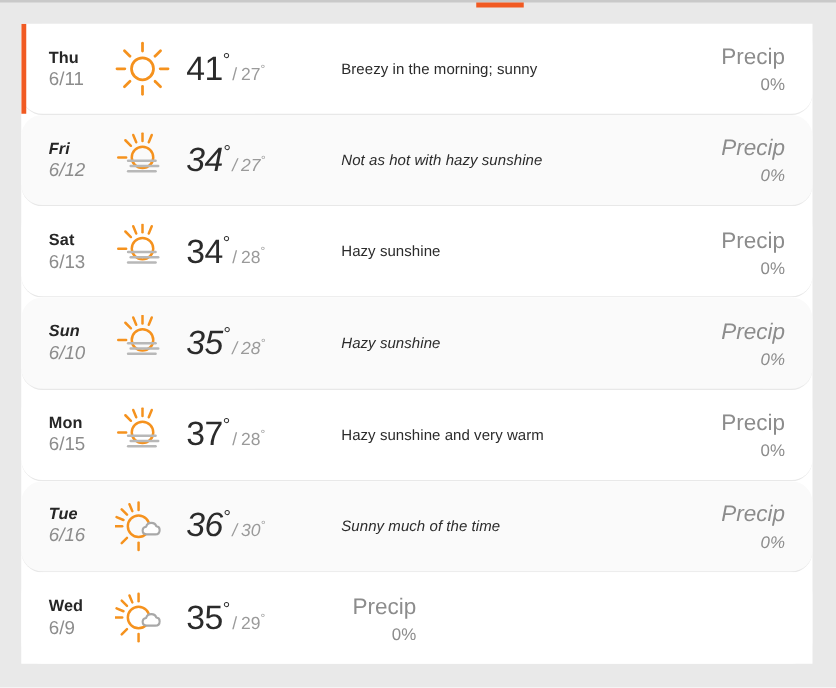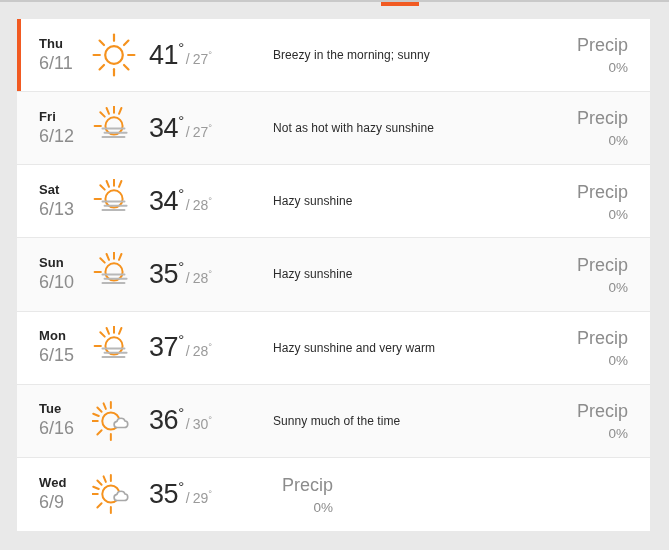--- a/index.html
+++ b/index.html
@@ -46,22 +46,23 @@
   }
 
   .forecast-row {
     position: relative;
     display: flex;
     align-items: center;
     height: 73.15px;
     background: #ffffff;
     border-bottom: 1px solid #e8e8e8;
     padding-left: 8px;
-  }
-  .forecast-row.alt { background: #fafafa; }
+    border-radius: 17px;
+  }
+  .forecast-row.alt { background: #fafafa; font-style: italic; }
   .forecast-row:last-child { border-bottom: none; }
 
   .row-accent {
     position: absolute;
     left: 0; top: 0; bottom: 0;
     width: 4px;
     background: transparent;
   }
   .forecast-row.active .row-accent { background: #f15a22; }
 
@@ -72,21 +73,21 @@
     padding-left: 14px;
     line-height: 1.32;
   }
   .day-name {
     font-size: 13px;
     font-weight: bold;
     color: #262626;
     letter-spacing: .1px;
   }
   .day-date {
-    font-size: 18px;
+    font-size: 15px;
     color: #8c8c8c;
   }
 
   
   .icon-cell {
     flex: 0 0 62px;
     display: flex;
     align-items: center;
     justify-content: center;
   }

